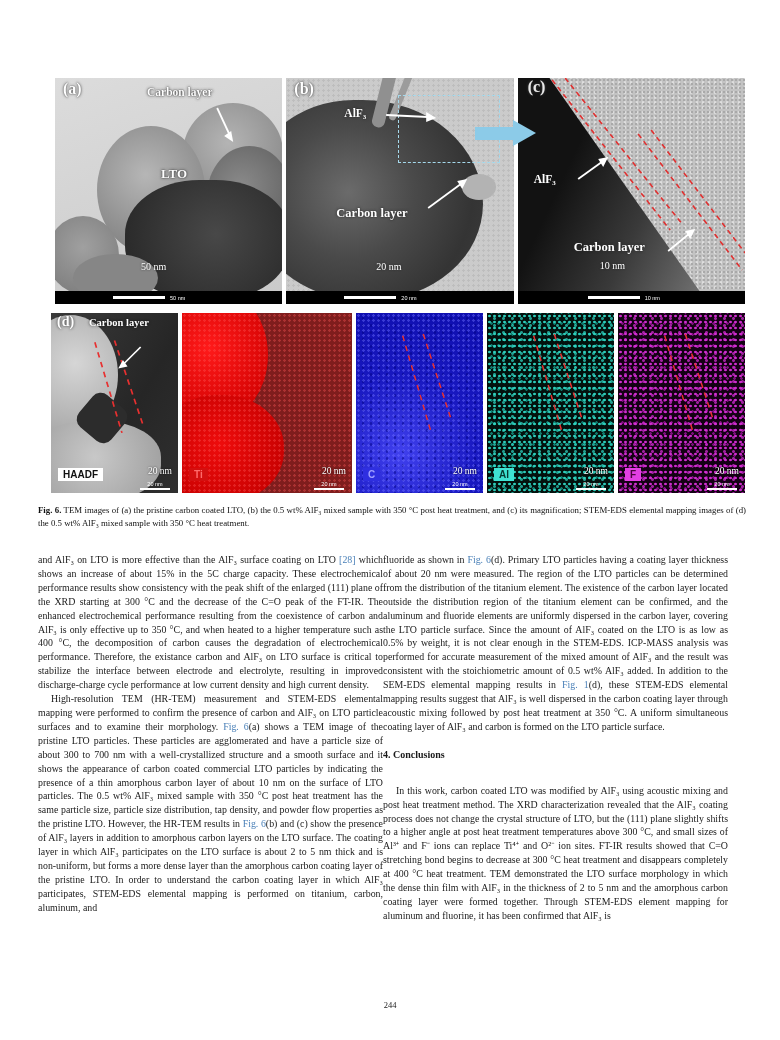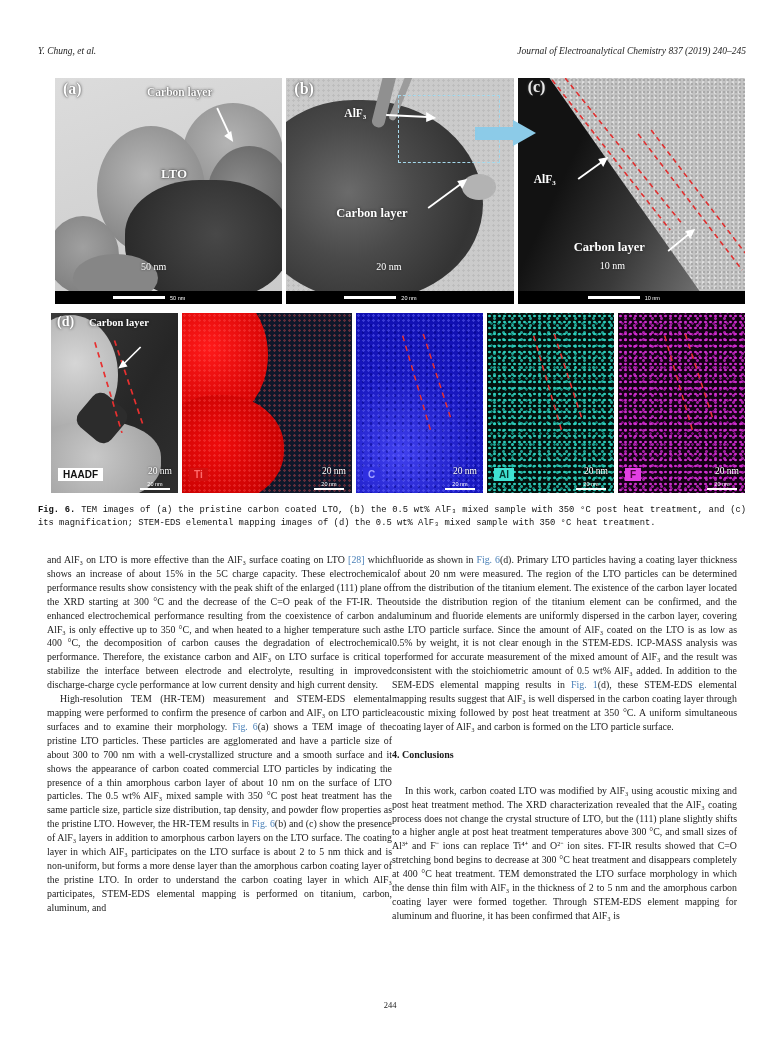--- a/index.html
+++ b/index.html
@@ -40,21 +40,21 @@
   .wedgeC{position:absolute;inset:0;background:linear-gradient(115deg,#121212 28%,#3a3a3a 58%,#6b6b6b 84%,#8a8a8a);
         clip-path:polygon(0 0,14% 0,80% 100%,0 100%);}
   
   .bluearrow{position:absolute;left:420px;top:42px;z-index:5;}
   .bluearrow .shaft{position:absolute;left:0;top:7px;width:38px;height:13px;background:#8ccbe8;}
   .bluearrow .head{position:absolute;left:38px;top:0;width:0;height:0;
         border-top:13px solid transparent;border-bottom:13px solid transparent;border-left:23px solid #8ccbe8;}
   
   .map{position:relative;flex:1;overflow:hidden;}
   .mapD{background:linear-gradient(120deg,#3a3a3a,#262626 60%,#2f2f2f);}
-  .mapTi{background:#0f172a;padding-left:43px;}
+  .mapTi{background:#7f1d1d;padding-left:43px;}
   .mapC2{background:radial-gradient(circle at 35% 78%,#4040ee 0%,#1818c0 48%,#0d0dac 100%);}
   .mapC2 .noise{position:absolute;inset:0;
         background-image:radial-gradient(circle,rgba(110,110,255,.45) 0 1px,transparent 1.5px),
                          radial-gradient(circle,rgba(0,0,130,.5) 0 1px,transparent 1.6px);
         background-size:5px 5px,8px 7px;background-position:0 0,3px 2px;}
   .mapAl{background-color:#03120e;
         background-image:radial-gradient(circle,rgba(47,216,196,.95) 0 1px,transparent 1.6px),
                          radial-gradient(circle,rgba(47,216,196,.7) 0 1.1px,transparent 1.8px),
                          radial-gradient(circle,rgba(18,145,130,.8) 0 1px,transparent 1.6px);
         background-size:5px 6px,9px 7px,7px 11px;background-position:0 0,3px 2px,1px 5px;}
@@ -77,42 +77,38 @@
         text-shadow:0 0 2px rgba(0,0,0,.8);}
   .minibar{position:absolute;right:8px;bottom:3px;text-align:center;}
   .minibar .mb-text{display:block;color:#fff;font-size:5.5px;font-family:"Liberation Sans",sans-serif;}
   .minibar .mb-bar{display:block;width:30px;height:2.5px;background:#fff;margin:1px auto 0;}
   .mtag{position:absolute;left:6px;top:1px;font-weight:bold;font-size:14px;color:#fff;
         text-shadow:0 0 3px rgba(0,0,0,.8);}
   .mlabel{position:absolute;font-weight:bold;color:#fff;font-size:10.5px;white-space:nowrap;
         text-shadow:0 0 3px rgba(0,0,0,.85);}
   
   .caption{position:absolute;left:38px;top:504px;width:708px;font-size:8.8px;line-height:1.5;
-        text-align:justify;color:#111;font-family:Liberation Mono, monospace;}
+        text-align:justify;color:#111;}
   .caption .cap-bold{font-weight:bold;}
   
-  .cols{position:absolute;left:38px;top:553px;width:708px;display:flex;justify-content:center;}
+  .cols{position:absolute;left:38px;top:553px;width:708px;display:flex;justify-content:flex-start;}
   .col{width:345px;font-size:9.9px;line-height:13.9px;text-align:justify;}
   .col p{margin:0;}
   .col p.indent{text-indent:13px;}
   .col h2{font-size:10px;margin:14px 0 22px;font-weight:bold;}
   .link{color:#4a80b8;}
   
   .pagenum{position:absolute;left:0;top:1000px;width:780px;text-align:center;font-size:8.5px;color:#222;}
   svg{position:absolute;inset:0;width:100%;height:100%;}
 </style>
 </head>
 <body>
 
 <div class="page">
 
-  <div class="hdr">
-    <span>Y. Chung, et al.</span>
-    <span>Journal of Electroanalytical Chemistry 837 (2019) 240–245</span>
-  </div>
 
   <div class="fig-top">
 
     <div class="panel">
       <div class="img imgA">
         <div class="blob" style="left:128px;top:25px;width:100px;height:100px;background:radial-gradient(circle at 45% 40%,#b4b4b4,#8e8e8e 75%);"></div>
         <div class="blob" style="left:42px;top:48px;width:108px;height:128px;background:radial-gradient(circle at 45% 38%,#b6b6b6,#848484 78%,#777);"></div>
         <div class="blob" style="left:152px;top:68px;width:85px;height:100px;background:radial-gradient(circle at 40% 40%,#8a8a8a,#5f5f5f 80%);"></div>
         <div class="blob" style="left:70px;top:102px;width:165px;height:120px;border-radius:45%;background:radial-gradient(circle at 55% 45%,#484848,#2b2b2b 80%);"></div>
         <div class="blob" style="left:-8px;top:138px;width:72px;height:78px;background:radial-gradient(circle at 50% 40%,#a0a0a0,#808080 80%);"></div>

